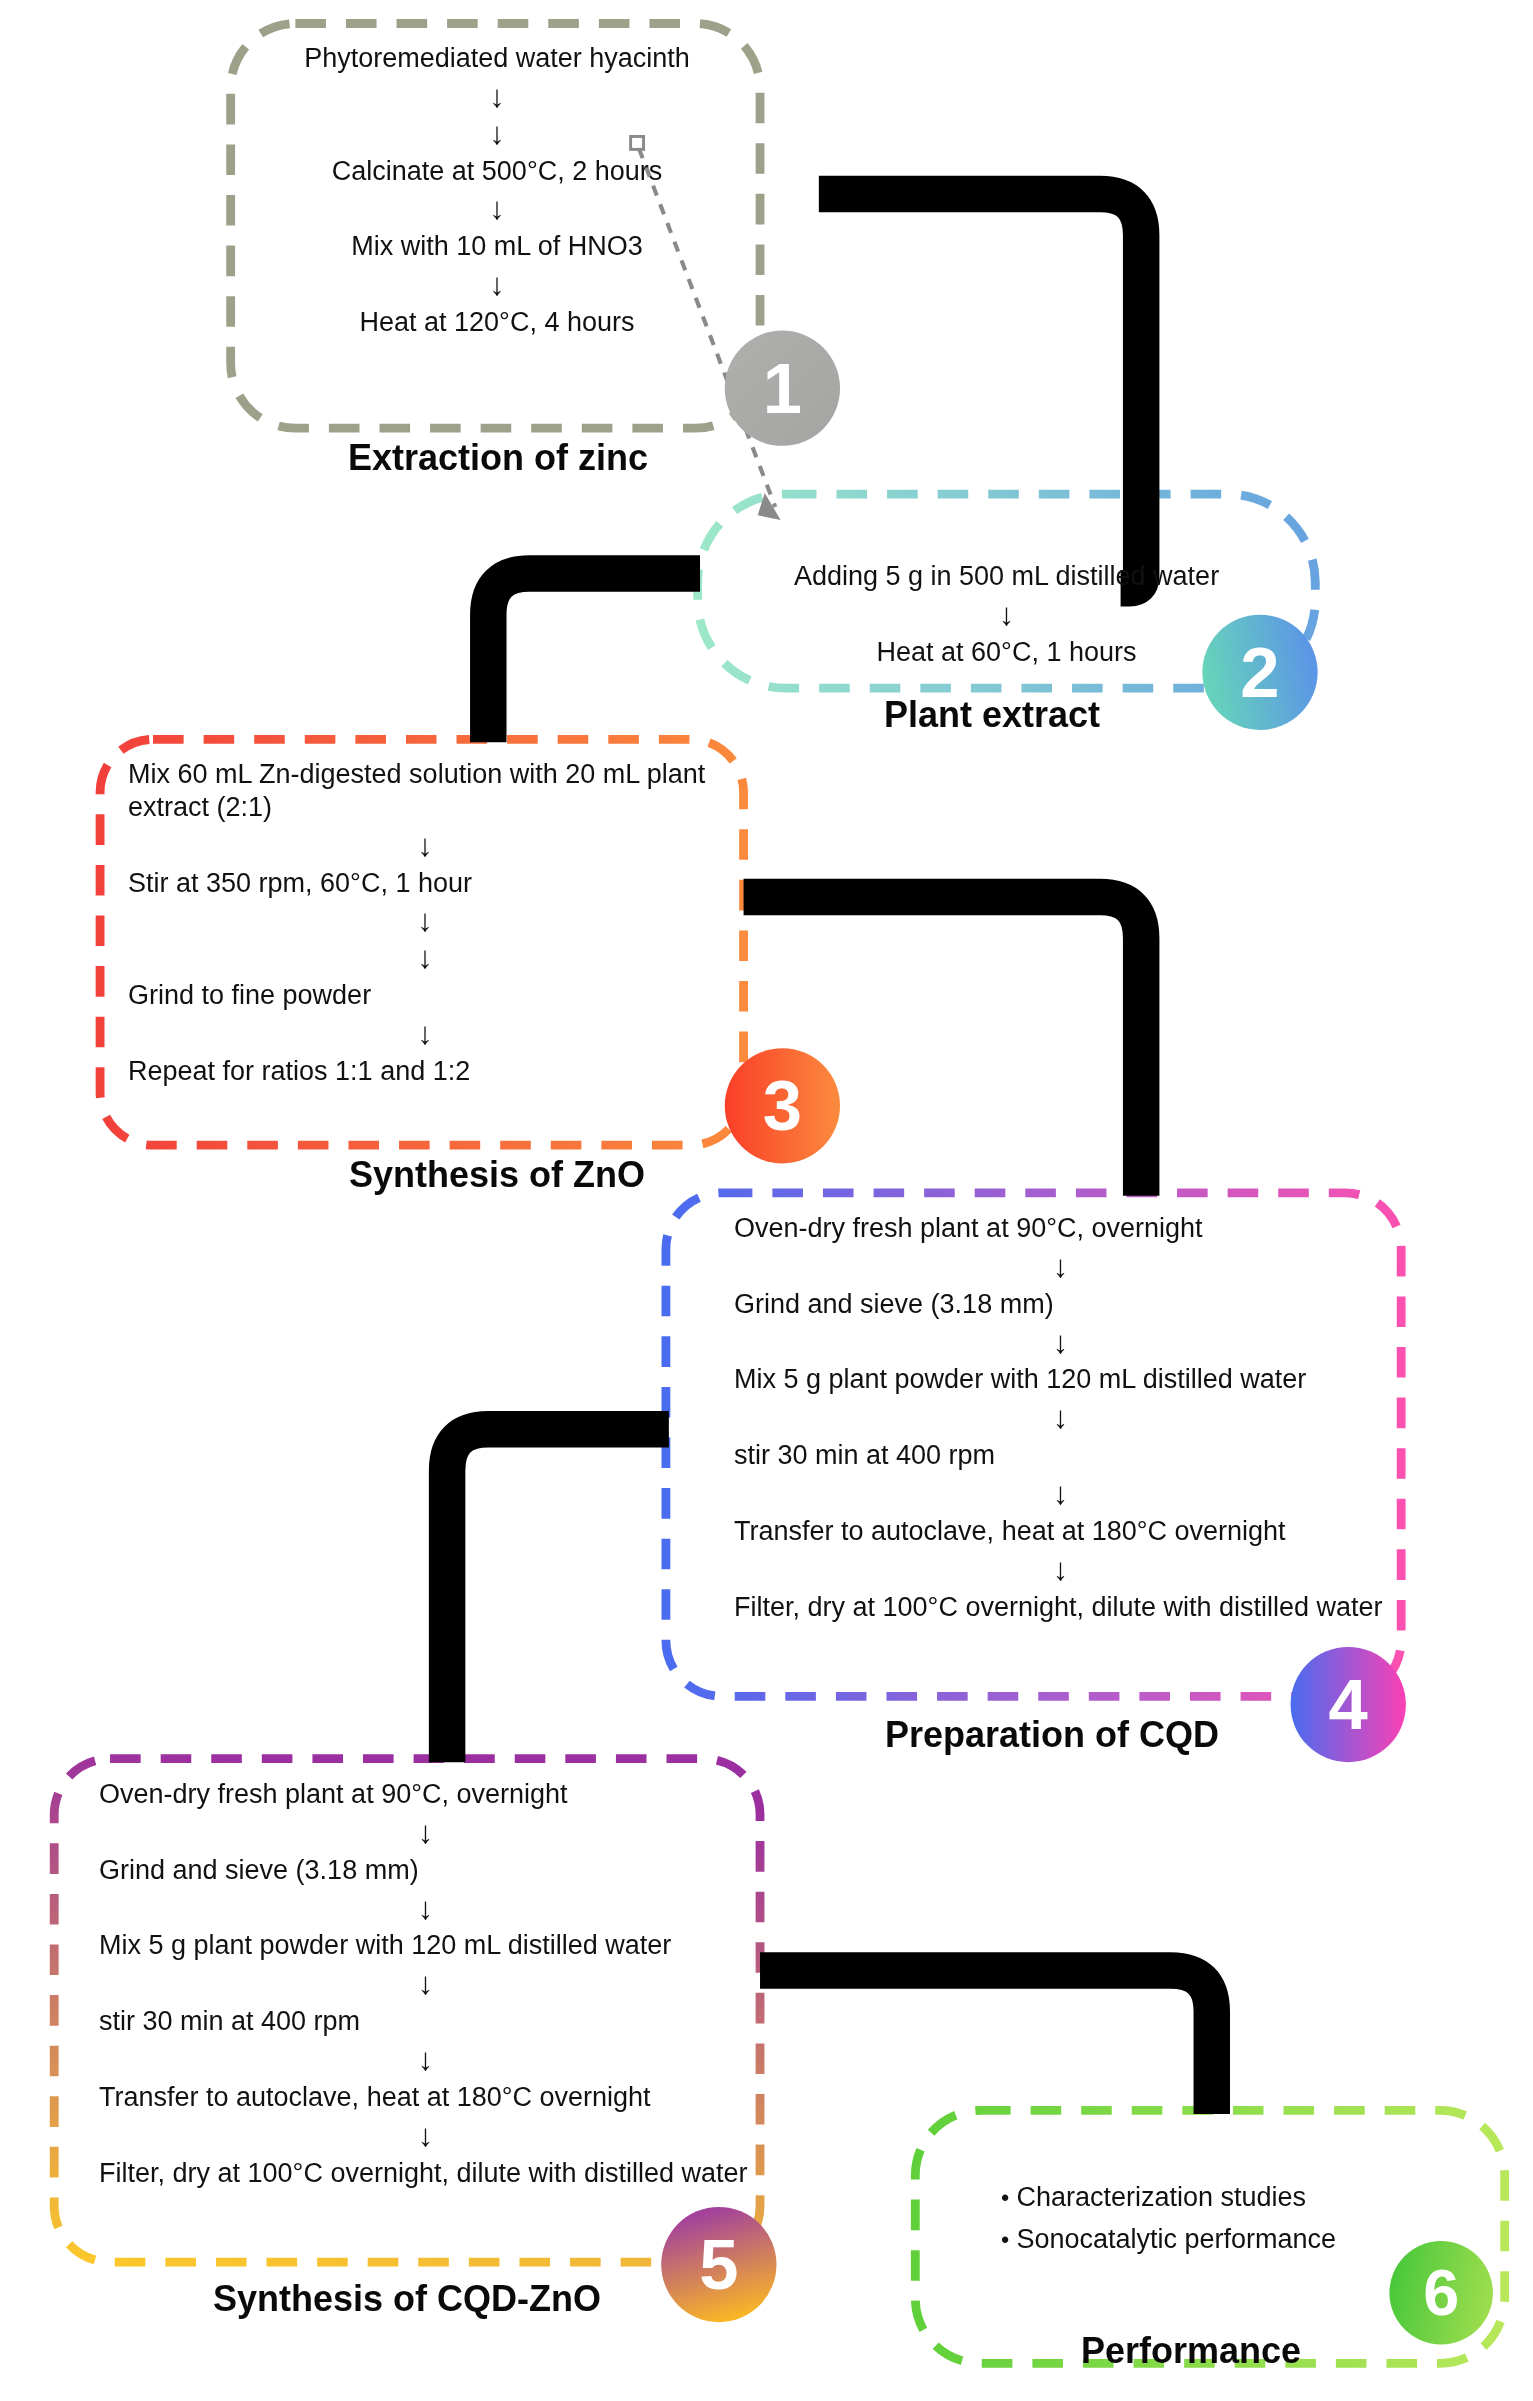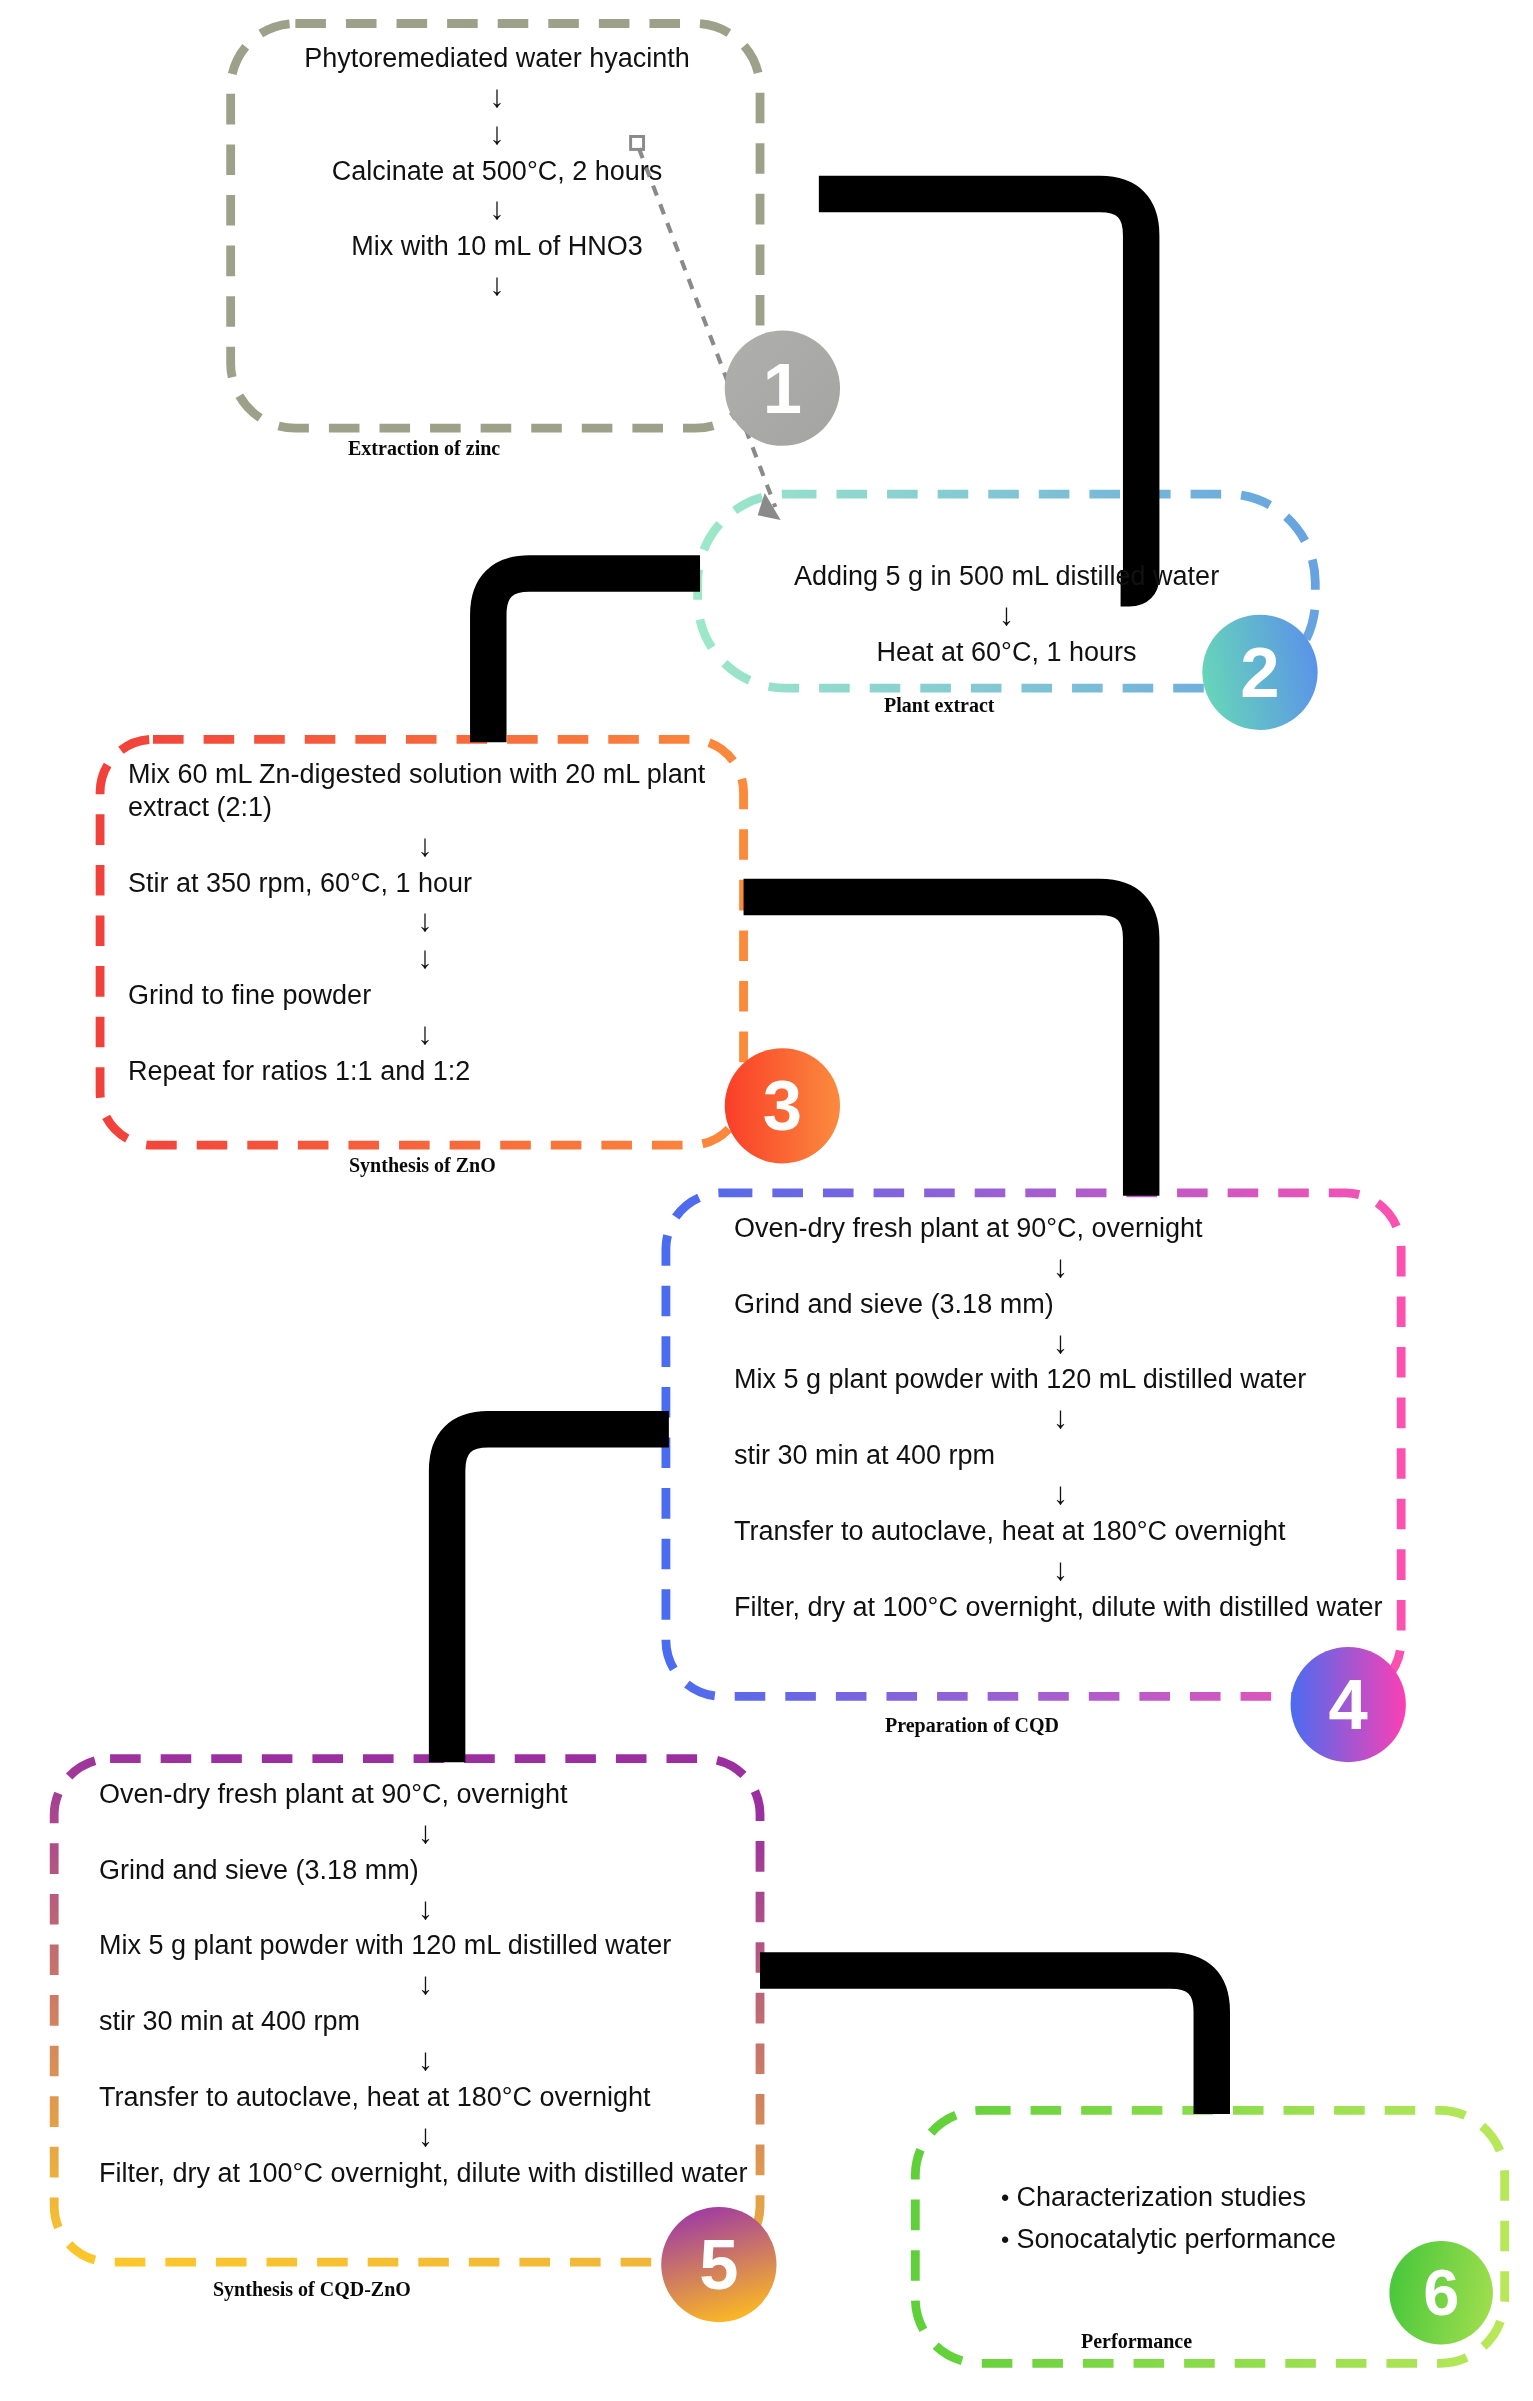--- a/index.html
+++ b/index.html
@@ -47,23 +47,23 @@
     font-size: 31px;
     line-height: 1.0;
     margin: 5.9px 0 5.9px 0;
     font-weight: 700;
   }
 
   .caption {
     position: absolute;
     z-index: 5;
     font-weight: bold;
-    font-size: 20px;
+    font-size: 36px;
     color: #0a0a0a;
-    font-family: Liberation Serif, serif;
+    font-family: Liberation Sans, sans-serif;
     white-space: nowrap;
   }
   .bullets {
     position: absolute;
     z-index: 4;
     font-size: 27px;
     line-height: 1.55;
     color: #111111;
     font-family: "Liberation Sans", sans-serif;
   }
@@ -193,20 +193,21 @@
   </svg>
 
   <div class="step-body" style="left:253px; top:42px; width:488px; text-align:center;">
     <div class="step-line">Phytoremediated  water hyacinth</div>
     <div class="step-arrow">↓</div>
     <div class="step-arrow">↓</div>
     <div class="step-line">Calcinate at 500°C, 2 hours</div>
     <div class="step-arrow">↓</div>
     <div class="step-line">Mix with 10 mL of HNO3</div>
     <div class="step-arrow">↓</div>
+    <div class="step-line">Heat at 120°C, 4 hours</div>
   </div>
   <div class="caption" style="left:348px; top:437px;">Extraction of zinc</div>
 
   <div class="step-body" style="left:724px; top:524px; width:565px; text-align:center;margin-top:36px;">
     <div class="step-line">Adding 5 g in 500 mL distilled water</div>
     <div class="step-arrow">↓</div>
     <div class="step-line">Heat at 60°C, 1 hours</div>
   </div>
   <div class="caption" style="left:884px; top:694px;">Plant extract</div>
 

